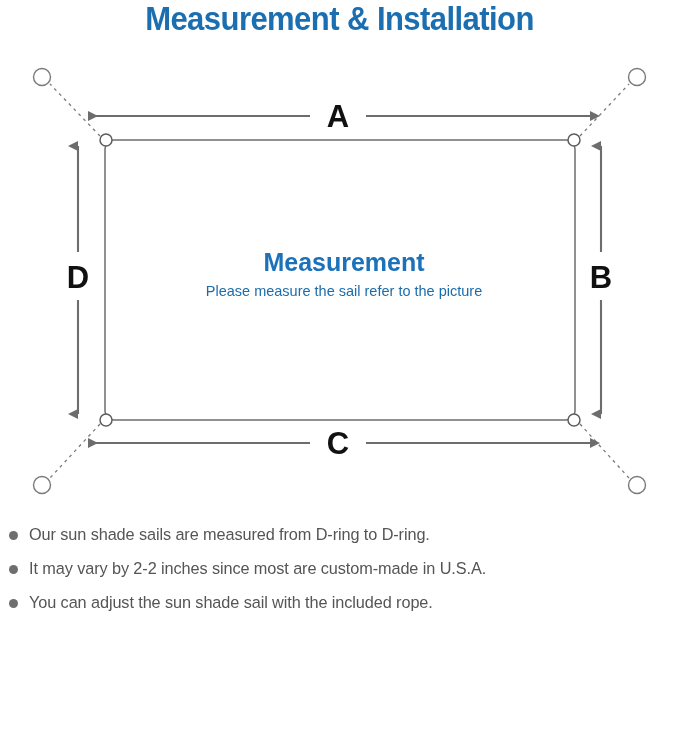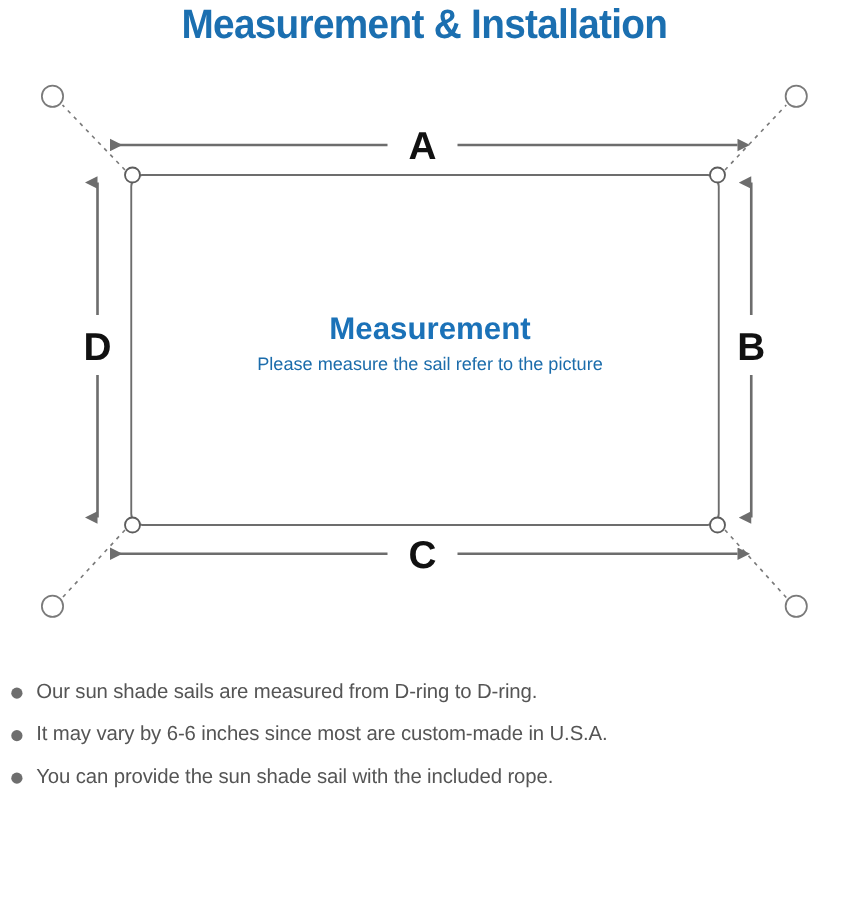--- a/index.html
+++ b/index.html
@@ -53,21 +53,20 @@
     font-size:14.5px;
     font-weight:normal;
     fill:#1b6cab;
   }
 
   
   .notes{
     position:absolute;
     left:0px; top:524px;
     width:621px;
-    margin-top:19px;
   }
   .note-row{
     display:flex;
     align-items:flex-start;
     margin-bottom:13px;
     padding-left:9px;
     padding-right:4px;
   }
   .bullet{
     flex:0 0 auto;
@@ -162,21 +161,21 @@
     </svg>
   </div>
 
   <div class="notes">
     <div class="note-row">
       <span class="bullet"></span>
       <span class="note-text">Our sun shade sails are measured from D-ring to D-ring.</span>
     </div>
     <div class="note-row">
       <span class="bullet"></span>
-      <span class="note-text">It may vary by 6-6 inches since most are custom-made in U.S.A.</span>
+      <span class="note-text">It may vary by 2-2 inches since most are custom-made in U.S.A.</span>
     </div>
     <div class="note-row">
       <span class="bullet"></span>
-      <span class="note-text">You can provide the sun shade sail with the included rope.</span>
+      <span class="note-text">You can adjust the sun shade sail with the included rope.</span>
     </div>
   </div>
 
 </div>
 
 </body></html>

